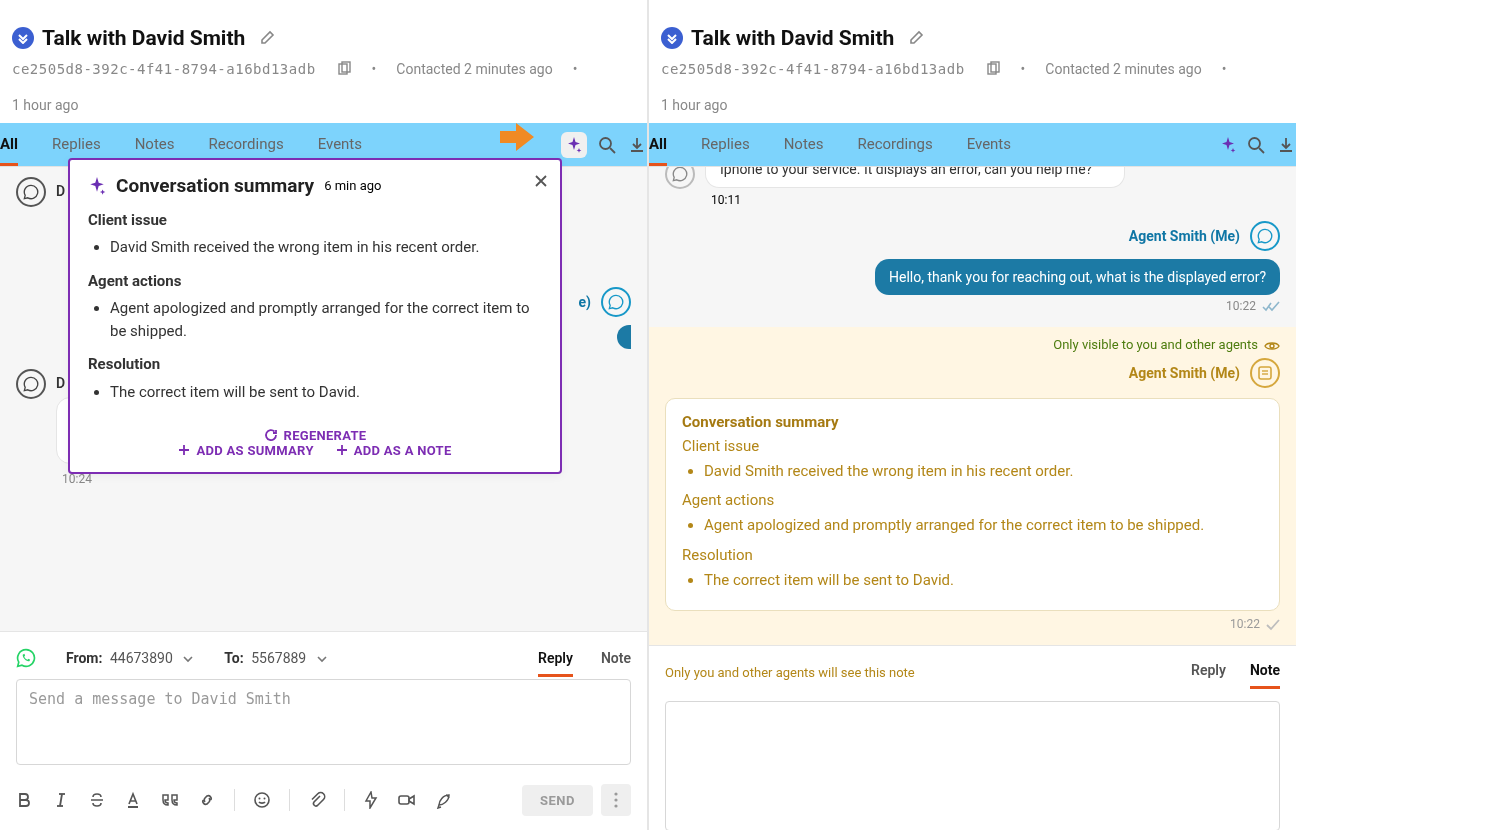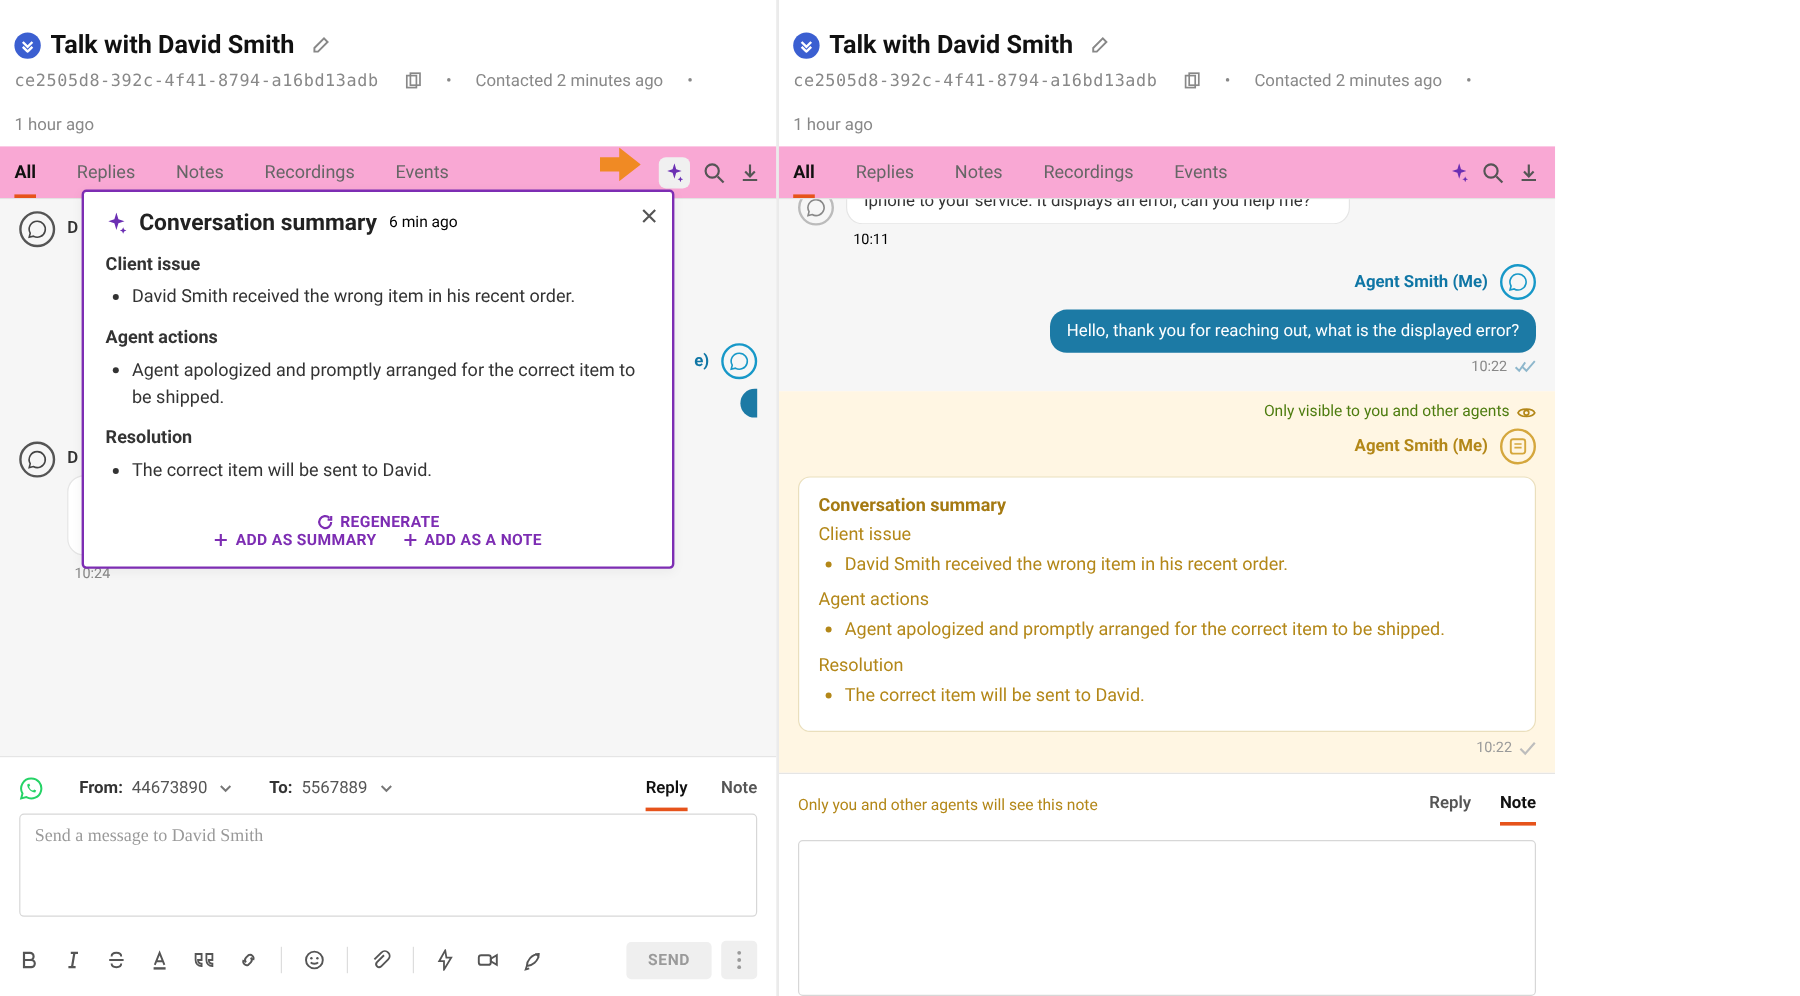--- a/index.html
+++ b/index.html
@@ -44,22 +44,22 @@
     flex-wrap: wrap;
   }
   .idtext { letter-spacing: .5px; font-family: ui-monospace, Menlo, Consolas, monospace; font-size:14px; }
   .copy-icon { color:#888; }
   .dot { color:#888; }
   .subrow .stat { color:#888; }
 
   
   .tabbar {
     display:flex; align-items:center; justify-content:space-between;
-    border-bottom: 1px solid #e3e3e3; padding: 0 12px;
-    background:#f9a8d4;
+    border-bottom: 1px solid #e3e3e3; padding: 0 0;
+    background:#7dd3fc;
   }
   .tabs { display:flex; gap: 34px; }
   .tab {
     padding: 12px 0 10px 0; color:#666; font-size:15px; cursor:pointer;
     border-bottom: 3px solid transparent;
   }
   .tab.active { color:#111; font-weight:700; border-bottom-color:#e6531b; }
   .tabbar-actions { display:flex; align-items:center; gap:10px; color:#555; }
   .tabbar-actions .ai-btn {
     width:26px; height:26px; border-radius:6px; background:#f0f0f0;
@@ -141,21 +141,20 @@
   .comp-fromto { display:flex; align-items:center; gap:30px; margin-top:6px; }
   .comp-fromto .wa { color:#25d366; }
   .ft-label { font-weight:700; color:#333; margin-right:4px; }
   .ft-val { color:#555; }
   .chev { color:#777; margin-left:6px; }
   .counter { text-align:right; color:#555; margin-top:6px; font-size:14px; }
   .comp-input {
     width:100%; height:86px; border:1px solid #d7d7d7; border-radius:4px;
     padding:10px 12px; font-size:15px; color:#333; resize:none;
     margin-top:2px;
-    font-family:Liberation Serif, serif;
   }
   .comp-input::placeholder { color:#9a9a9a; }
   .toolbar-left {
     display:flex; align-items:center; justify-content:space-between;
     margin-top:16px;
   }
   .tools { display:flex; align-items:center; gap:18px; color:#555; }
   .tool-sep { width:1px; height:22px; background:#ddd; }
   .send-group { display:flex; align-items:center; gap:8px; }
   .send-btn {

